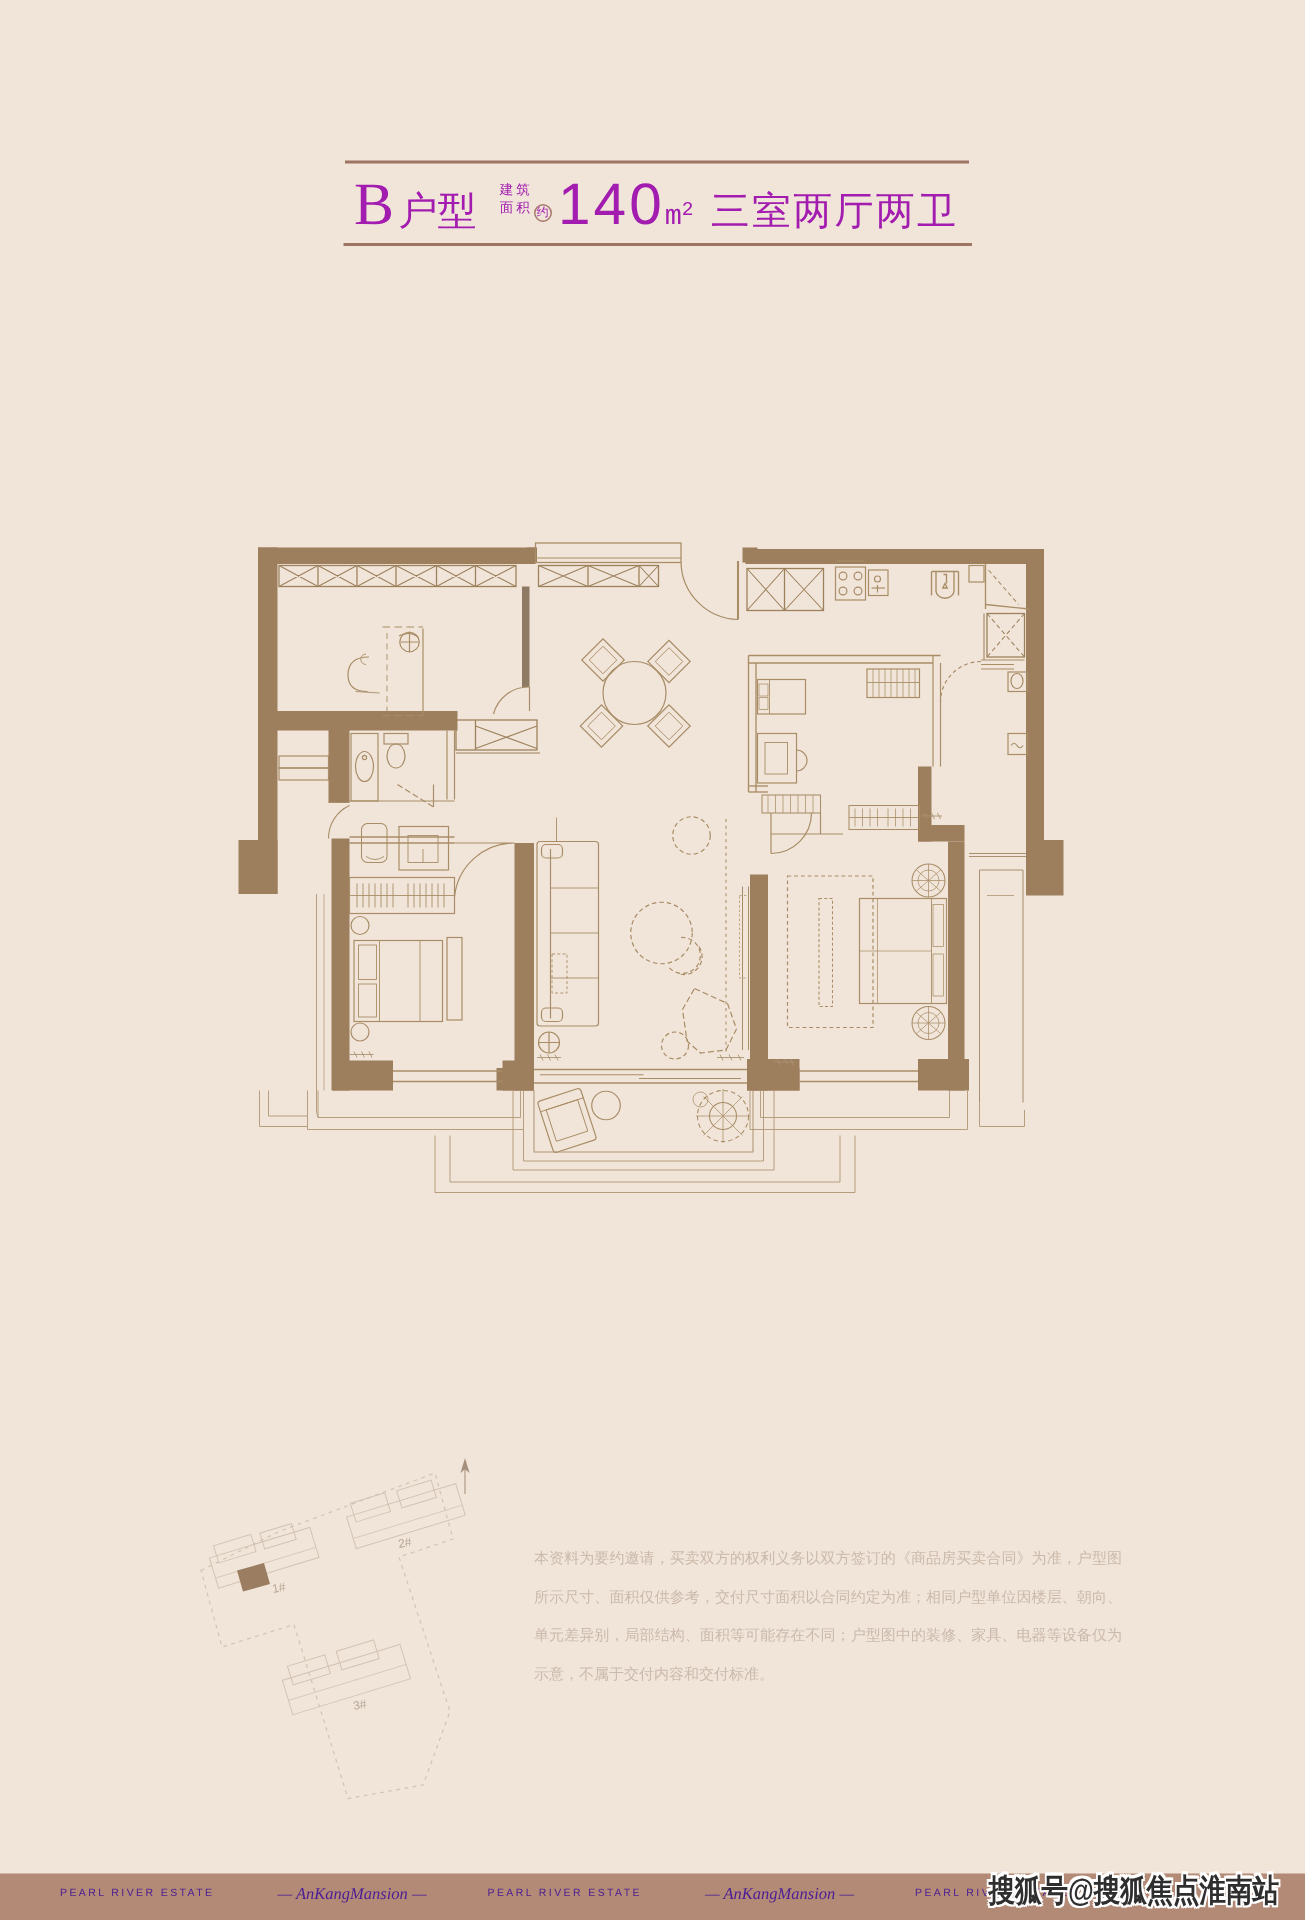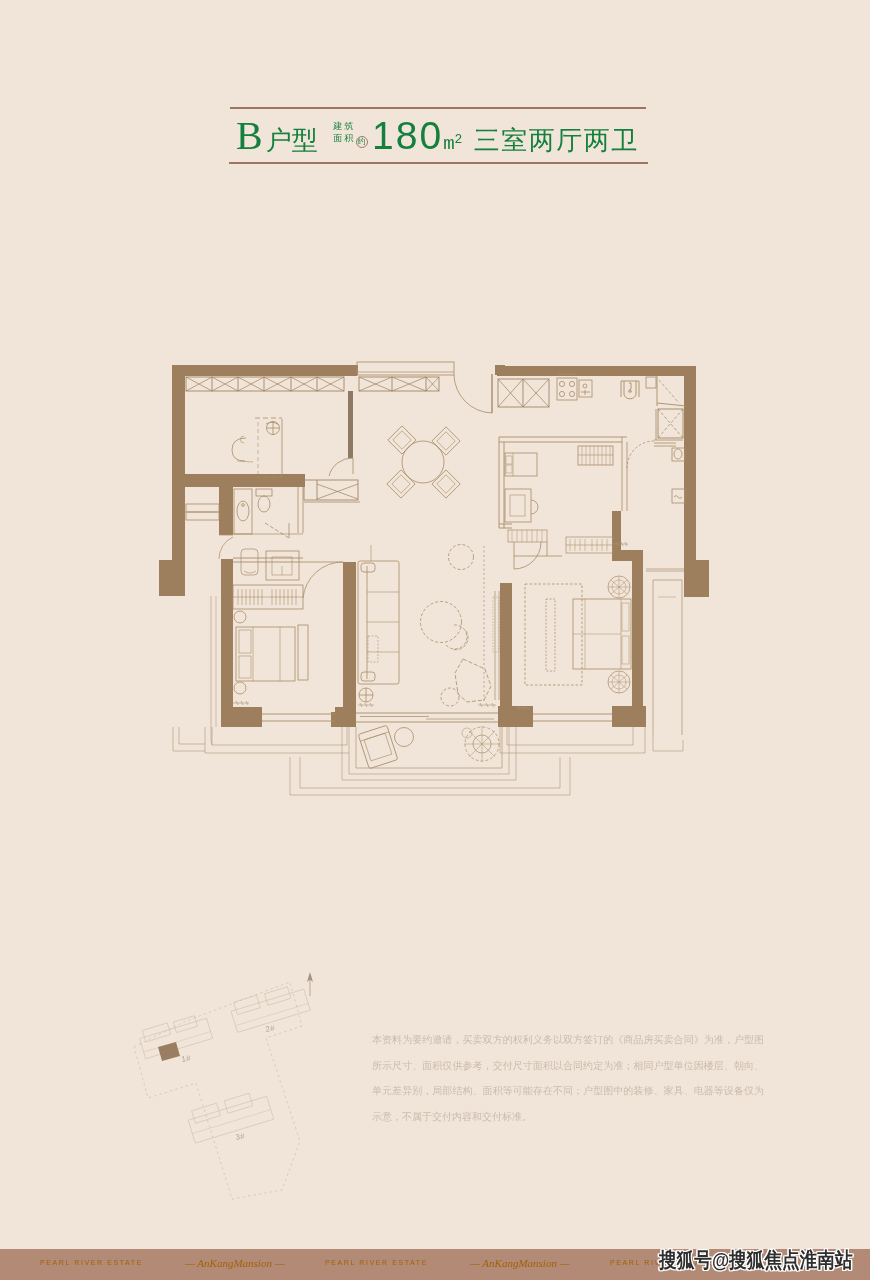--- a/index.html
+++ b/index.html
@@ -7,25 +7,25 @@
        font-family:"Liberation Sans",sans-serif;}
   .abs{position:absolute;}
 </style>
 </head>
 <body>
 
 <div class="abs" style="left:230px;top:107px;width:416px;height:2px;background:#9e7563;"></div>
 
 <div class="abs" style="left:229px;top:162px;width:419px;height:2px;background:#9e7563;"></div>
 
-<div class="abs" style="left:236px;top:110px;width:430px;height:52px;color:#15803d;white-space:nowrap;line-height:52px;">
+<div class="abs" style="left:236px;top:110px;width:430px;height:52px;color:#a21caf;white-space:nowrap;line-height:52px;">
   <span style="font-family:'Liberation Serif',serif;font-size:40px;">B</span><span style="font-family:'Liberation Serif',serif;font-size:26px;margin-left:3px;">户型</span>
   <span style="display:inline-block;vertical-align:8px;margin-left:11px;font-size:9px;line-height:12px;letter-spacing:2px;">建筑<br>面积</span>
   <span style="display:inline-block;vertical-align:5px;margin-left:-4px;width:10px;height:10px;border:1px solid #a6796a;border-radius:50%;font-size:8px;line-height:10px;text-align:center;">约</span>
-  <span style="font-size:39px;letter-spacing:2px;margin-left:0px;">180</span><span style="font-size:19px;font-family:Liberation Mono, monospace;">m<span style="font-size:13px;vertical-align:6px;">2</span></span>
+  <span style="font-size:39px;letter-spacing:2px;margin-left:0px;">140</span><span style="font-size:19px;font-family:Liberation Mono, monospace;">m<span style="font-size:13px;vertical-align:6px;">2</span></span>
   <span style="font-family:Liberation Mono, monospace;font-size:26px;letter-spacing:1.5px;margin-left:7px;">三室两厅两卫</span>
 </div>
 
 <svg class="abs" style="left:0;top:0;" width="870" height="1280" viewBox="0 0 870 1280">
 <g id="plan" fill="none" stroke="#a88d66" stroke-width="0.85">
 
   <rect x="185" y="391" width="159" height="83" fill="none" stroke="none"></rect>
 
   <rect x="357" y="376" width="140" height="56" fill="none" stroke="none"></rect>
 
@@ -516,27 +516,27 @@
     <text x="236" y="1140" transform="rotate(-10 236 1140)">3#</text>
   </g>
 
   <g stroke="#a5907c">
     <path d="M310,996 L310,976" stroke-width="0.7"></path>
     <path d="M310,972 l-3,10 l3,-2.5 l3,2.5 z" fill="#a5907c" stroke="none"></path>
   </g>
 </g>
 </svg>
 
-<div class="abs" style="left:372px;top:1027px;width:392px;color:#cbbaab;font-size:10px;line-height:25.5px;text-align:justify;line-break:anywhere;">
+<div class="abs" style="left:356px;top:1027px;width:392px;color:#cbbaab;font-size:10px;line-height:25.5px;text-align:justify;line-break:anywhere;">
 本资料为要约邀请，买卖双方的权利义务以双方签订的《商品房买卖合同》为准，户型图所示尺寸、面积仅供参考，交付尺寸面积以合同约定为准；相同户型单位因楼层、朝向、单元差异别，局部结构、面积等可能存在不同；户型图中的装修、家具、电器等设备仅为示意，不属于交付内容和交付标准。
 </div>
 
 <div class="abs" style="left:0;top:1249px;width:870px;height:31px;background:#b28a75;"></div>
 
-<div class="abs" style="left:0;top:1249px;width:870px;height:16px;color:#a16207;">
+<div class="abs" style="left:0;top:1249px;width:870px;height:16px;color:#4c1d95;">
   <span class="abs" style="left:40px;top:10px;font-size:7px;letter-spacing:1.6px;">PEARL RIVER ESTATE</span>
   <span class="abs" style="left:185px;top:8px;font-family:'Liberation Serif',serif;font-style:italic;font-size:11px;">— AnKangMansion —</span>
   <span class="abs" style="left:325px;top:10px;font-size:7px;letter-spacing:1.6px;">PEARL RIVER ESTATE</span>
   <span class="abs" style="left:470px;top:8px;font-family:'Liberation Serif',serif;font-style:italic;font-size:11px;">— AnKangMansion —</span>
   <span class="abs" style="left:610px;top:10px;font-size:7px;letter-spacing:1.6px;">PEARL RIVER ESTATE</span>
 </div>
 
 <div class="abs" style="left:659px;top:1246px;font-size:21px;font-weight:bold;color:#2e2e2e;white-space:nowrap;transform:scaleX(0.84);transform-origin:0 0;text-shadow:-1.4px -1.4px 0 #fff,1.4px -1.4px 0 #fff,-1.4px 1.4px 0 #fff,1.4px 1.4px 0 #fff,0 -1.4px 0 #fff,0 1.4px 0 #fff,-1.4px 0 0 #fff,1.4px 0 0 #fff;">搜狐号@搜狐焦点淮南站</div>
 
 </body></html>

